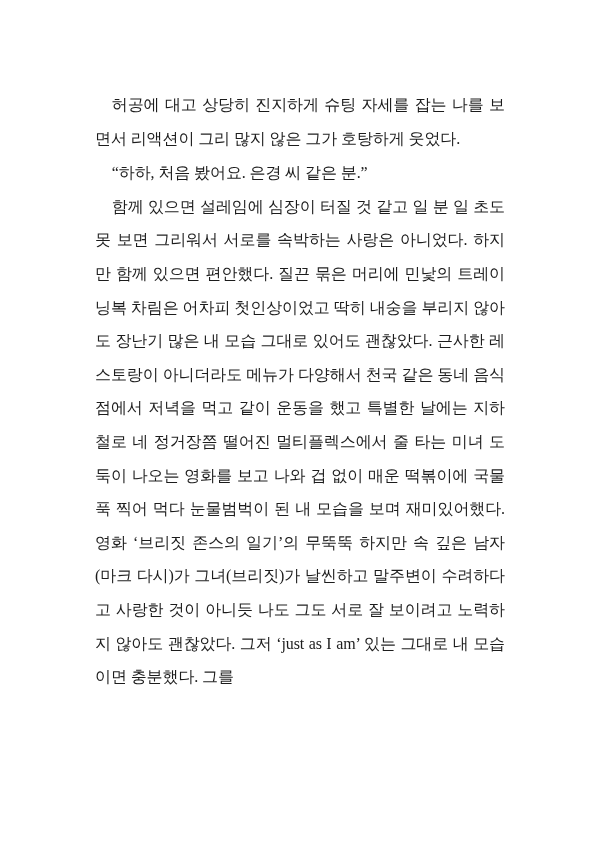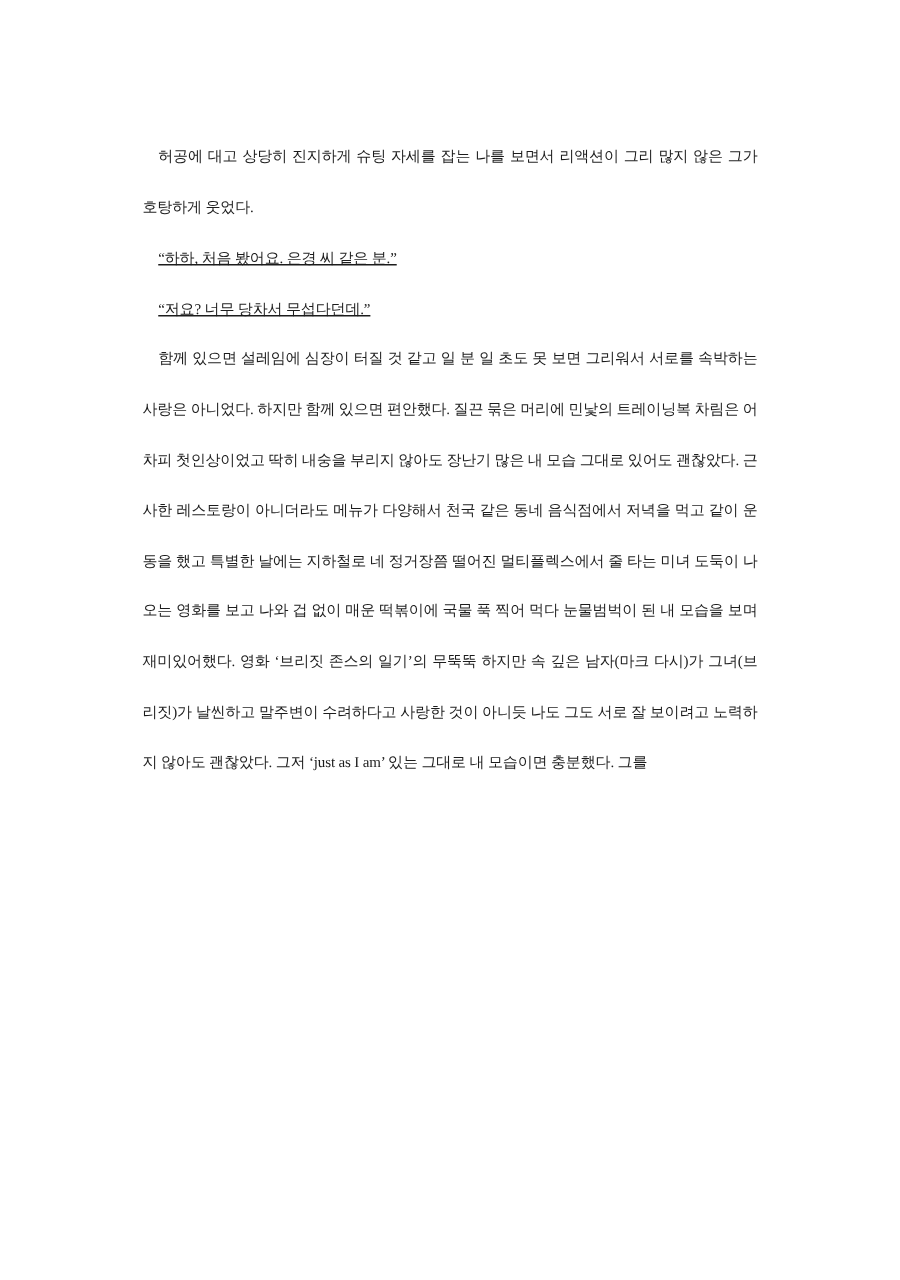--- a/index.html
+++ b/index.html
@@ -22,49 +22,47 @@
     box-sizing: border-box;
   }
   #text-body {
     position: absolute;
     left: 95px;
     top: 88px;
     width: 410px;
   }
   .para {
     margin: 0;
-    font-size: 10px;
+    font-size: 16px;
     line-height: 33.6px;
     letter-spacing: -0.1px;
     text-align: justify;
     text-justify: inter-character;
     word-break: break-all;
     color: #1c1c1c;
   }
   .para.indent {
     text-indent: 1.05em;
   }
   .para.quote {
     text-indent: 1.05em;
-    text-decoration: underline;
   }
   .para + .para {
     margin-top: 0px;
   }
   .para.gap {
     margin-top: 1px;
   }
   
   .para.last {
     margin-bottom: 0;
   }
 </style>
 </head>
 <body>
 
 <div id="page">
   <div id="text-body">
     <p class="para indent">허공에 대고 상당히 진지하게 슈팅 자세를 잡는 나를 보면서 리액션이 그리 많지 않은 그가 호탕하게 웃었다.</p>
     <p class="para quote gap">“하하, 처음 봤어요. 은경 씨 같은 분.”</p>
-    <p class="para quote">“저요? 너무 당차서 무섭다던데.”</p>
     <p class="para indent last">함께 있으면 설레임에 심장이 터질 것 같고 일 분 일 초도 못 보면 그리워서 서로를 속박하는 사랑은 아니었다. 하지만 함께 있으면 편안했다. 질끈 묶은 머리에 민낯의 트레이닝복 차림은 어차피 첫인상이었고 딱히 내숭을 부리지 않아도 장난기 많은 내 모습 그대로 있어도 괜찮았다. 근사한 레스토랑이 아니더라도 메뉴가 다양해서 천국 같은 동네 음식점에서 저녁을 먹고 같이 운동을 했고 특별한 날에는 지하철로 네 정거장쯤 떨어진 멀티플렉스에서 줄 타는 미녀 도둑이 나오는 영화를 보고 나와 겁 없이 매운 떡볶이에 국물 푹 찍어 먹다 눈물범벅이 된 내 모습을 보며 재미있어했다. 영화 ‘브리짓 존스의 일기’의 무뚝뚝 하지만 속 깊은 남자(마크 다시)가 그녀(브리짓)가 날씬하고 말주변이 수려하다고 사랑한 것이 아니듯 나도 그도 서로 잘 보이려고 노력하지 않아도 괜찮았다. 그저 ‘just as I am’ 있는 그대로 내 모습이면 충분했다. 그를</p>
   </div>
 </div>
 
 </body></html>

